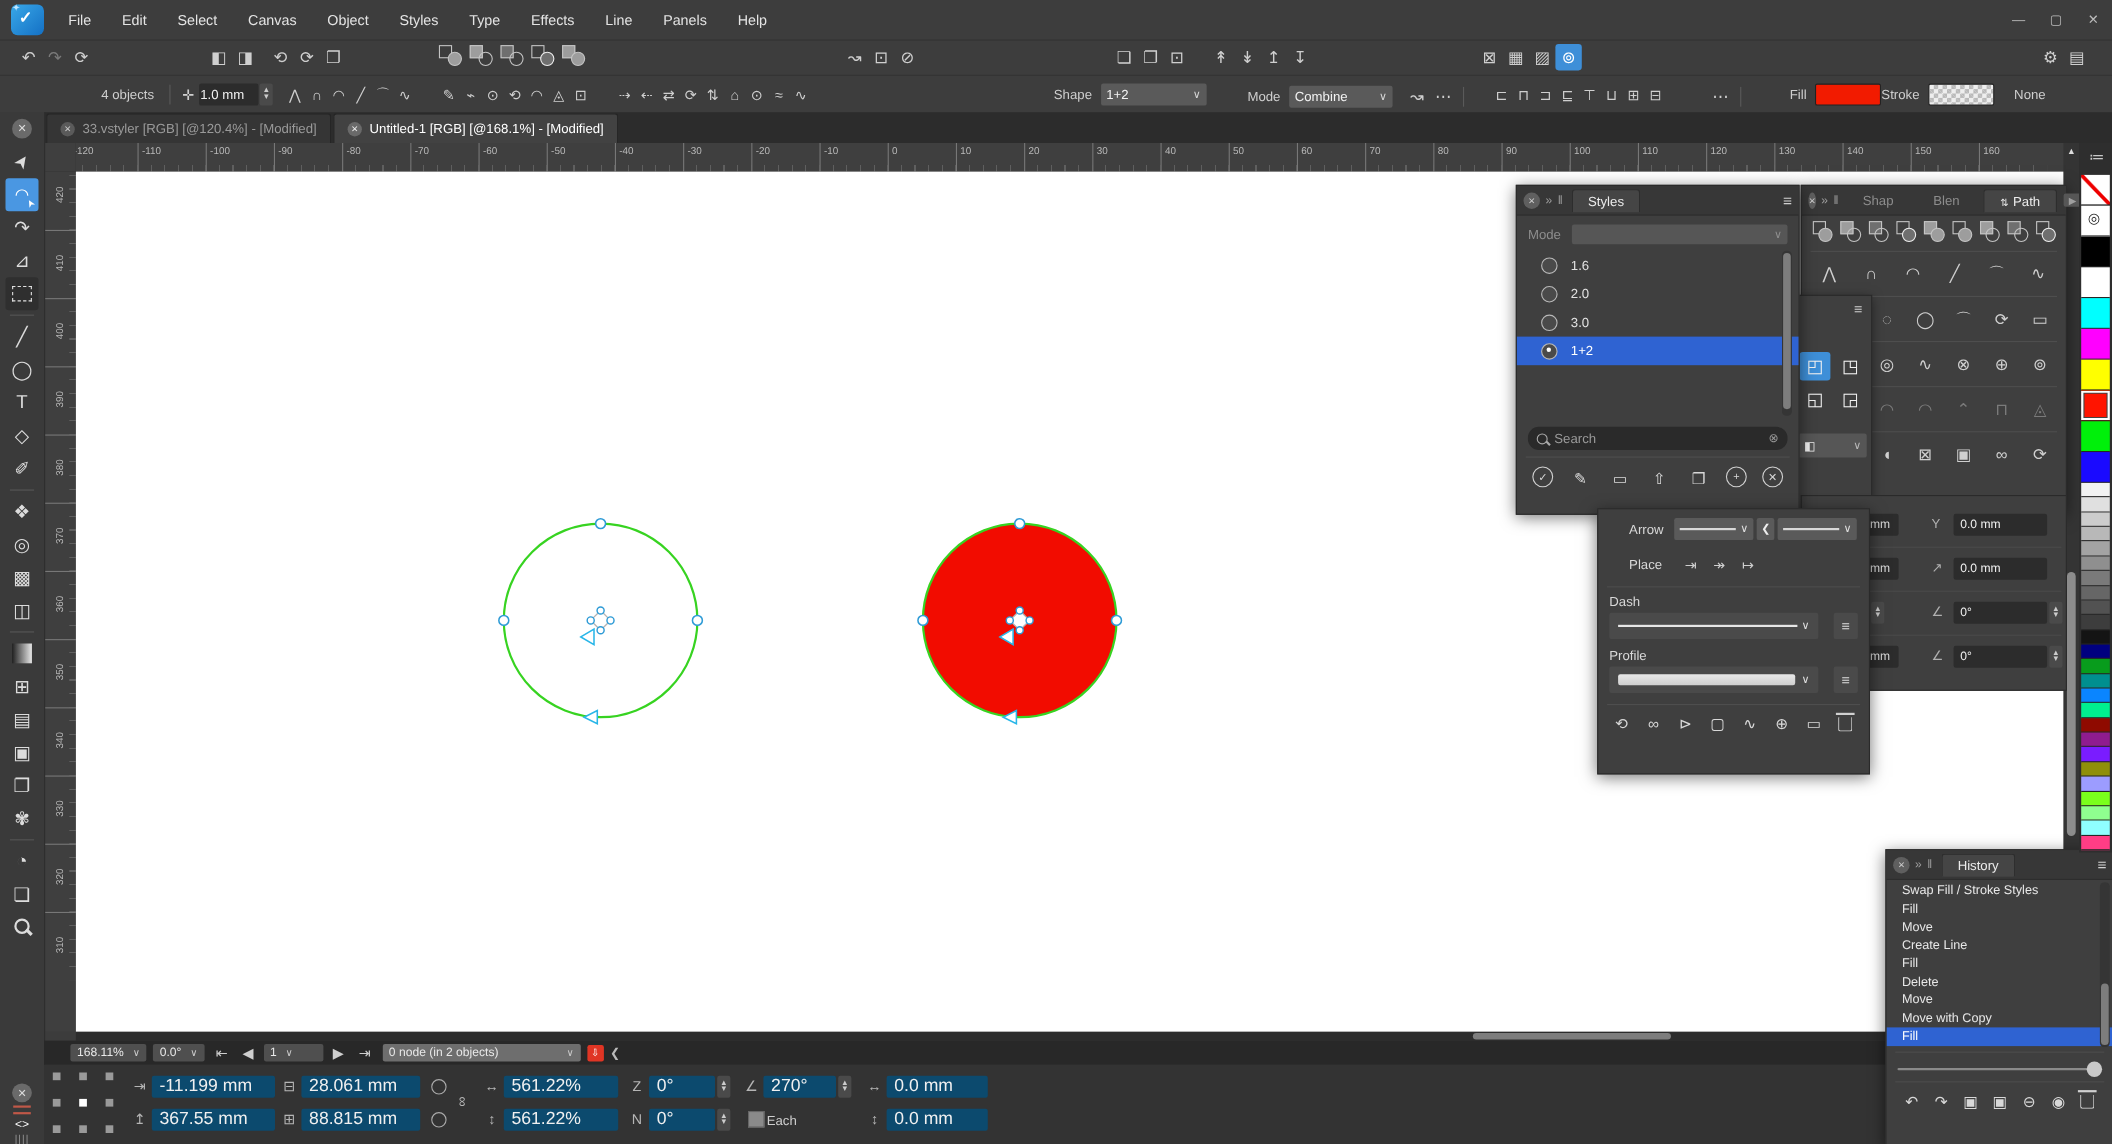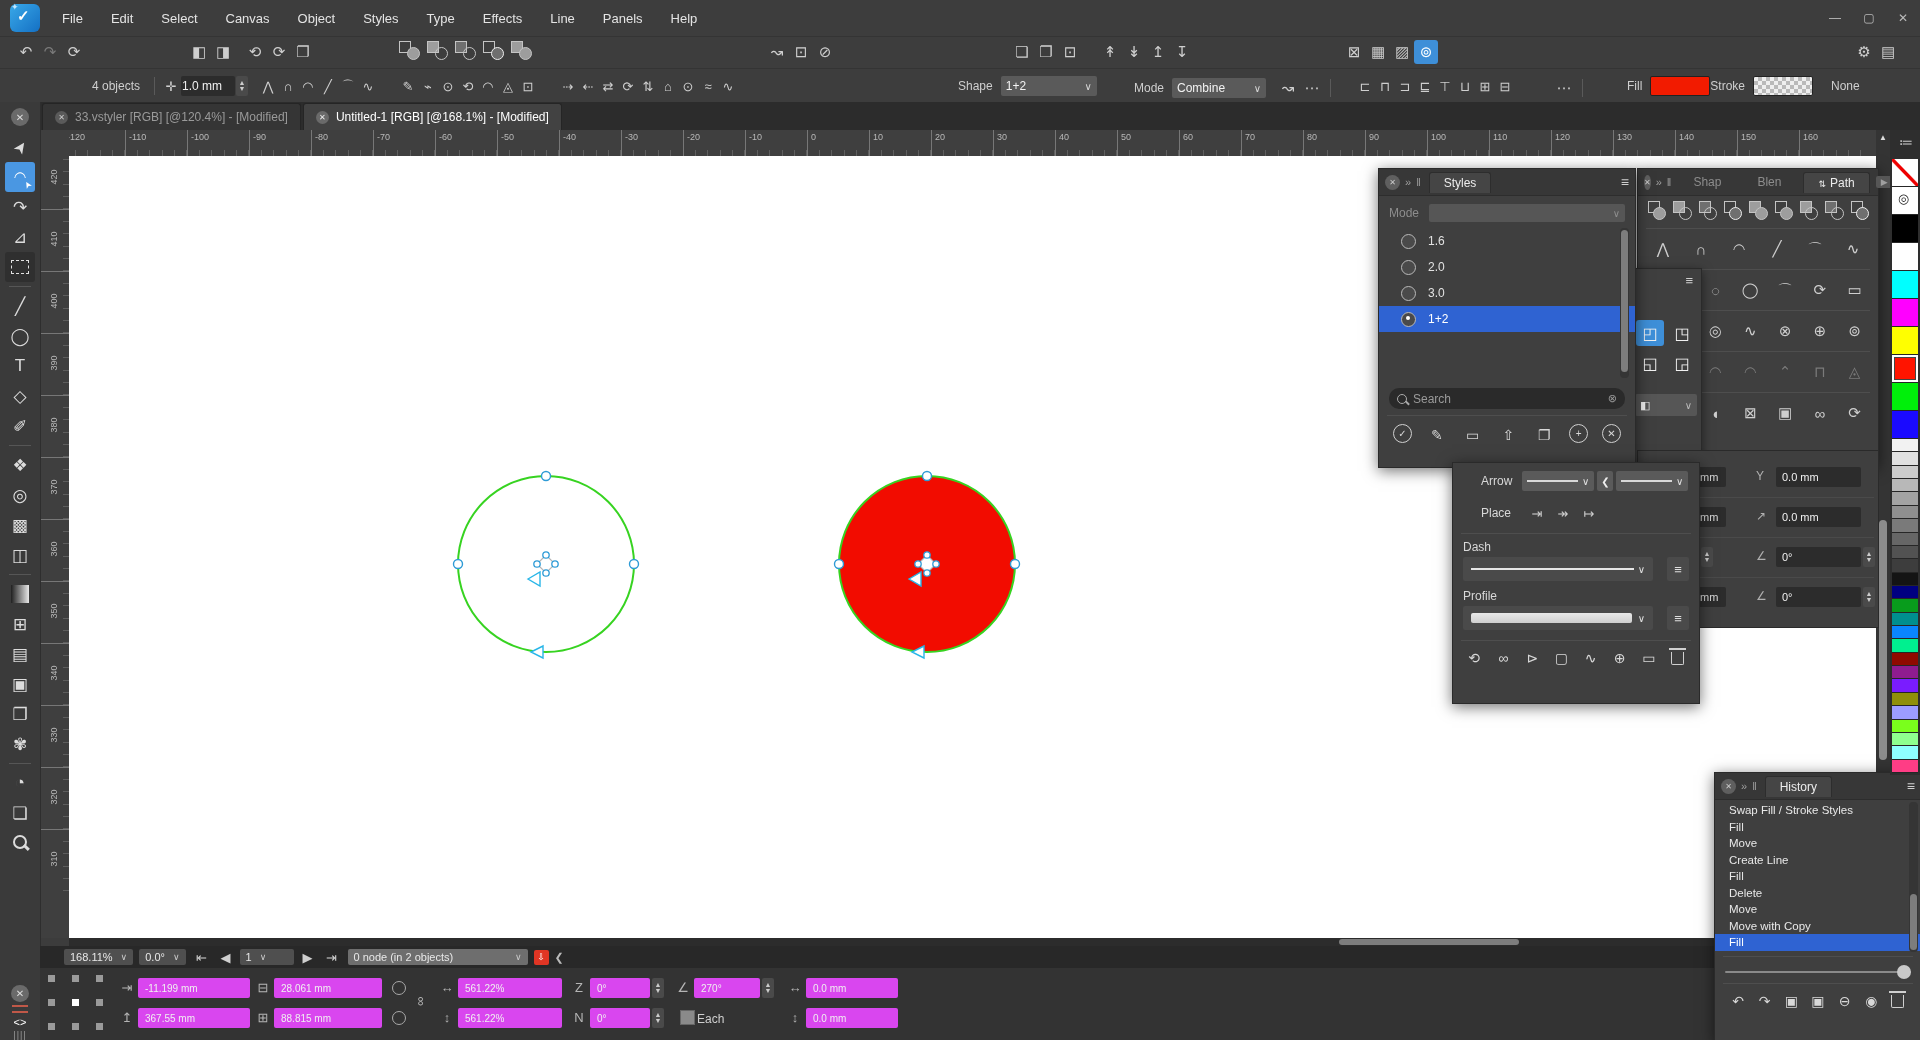--- a/index.html
+++ b/index.html
@@ -86,21 +86,21 @@
   .sb-box .chev{font-size:9px;margin-left:8px;color:#ccc;}
   .sb-light{background:#6e6e6e;}
   .sb-nav{display:flex;align-items:center;gap:4px;color:#ddd;font-size:11px;}
   #sb-red{width:15px;height:15px;background:#e03524;border-radius:2px;display:flex;align-items:center;justify-content:center;color:#fff;font-size:9px;}
   
   #transform{left:40px;top:968px;width:1880px;height:72px;background:#333333;}
   .refgrid{position:absolute;left:8px;top:7px;width:56px;height:56px;}
   .refgrid span{position:absolute;width:7px;height:7px;background:#9a9a9a;}
   .refgrid span.ctr{background:#fff;}
   .tf-ic{position:absolute;color:#b5b5b5;font-size:13px;width:14px;text-align:center;}
-  .tf-field{position:absolute;height:20px;background:#d946ef;border-radius:2px;display:flex;align-items:center;padding:0 7px;color:#f0f0f0;font-size:10px;box-sizing:border-box;}
+  .tf-field{position:absolute;height:20px;background:#0c4a6e;border-radius:2px;display:flex;align-items:center;padding:0 7px;color:#f0f0f0;font-size:16px;box-sizing:border-box;}
   .tf-circ{position:absolute;width:12px;height:12px;border:1.5px solid #aaa;border-radius:50%;}
   .tf-check{position:absolute;width:13px;height:13px;background:#8a8a8a;border:1px solid #666;}
   
   .panel{position:absolute;background:#3f3f3f;border:1px solid #2a2a2a;box-shadow:0 3px 14px rgba(0,0,0,.55);}
   .phead{height:26px;background:#373737;border-bottom:1px solid #2d2d2d;display:flex;align-items:center;padding:0 6px;}
   .phead .hx{width:15px;height:15px;border-radius:50%;background:#5f5f5f;color:#ccc;font-size:8px;display:inline-flex;align-items:center;justify-content:center;}
   .phead .gg{color:#9f9f9f;font-size:11px;margin-left:5px;}
   .ptab{background:#454545;border:1px solid #2d2d2d;border-bottom:none;padding:3px 14px;color:#ececec;font-size:12px;margin-left:8px;border-radius:3px 3px 0 0;}
   .ptab.inactive{background:transparent;border:none;color:#8d8d8d;}
   .phead .burger{margin-left:auto;color:#cfcfcf;font-size:14px;}

